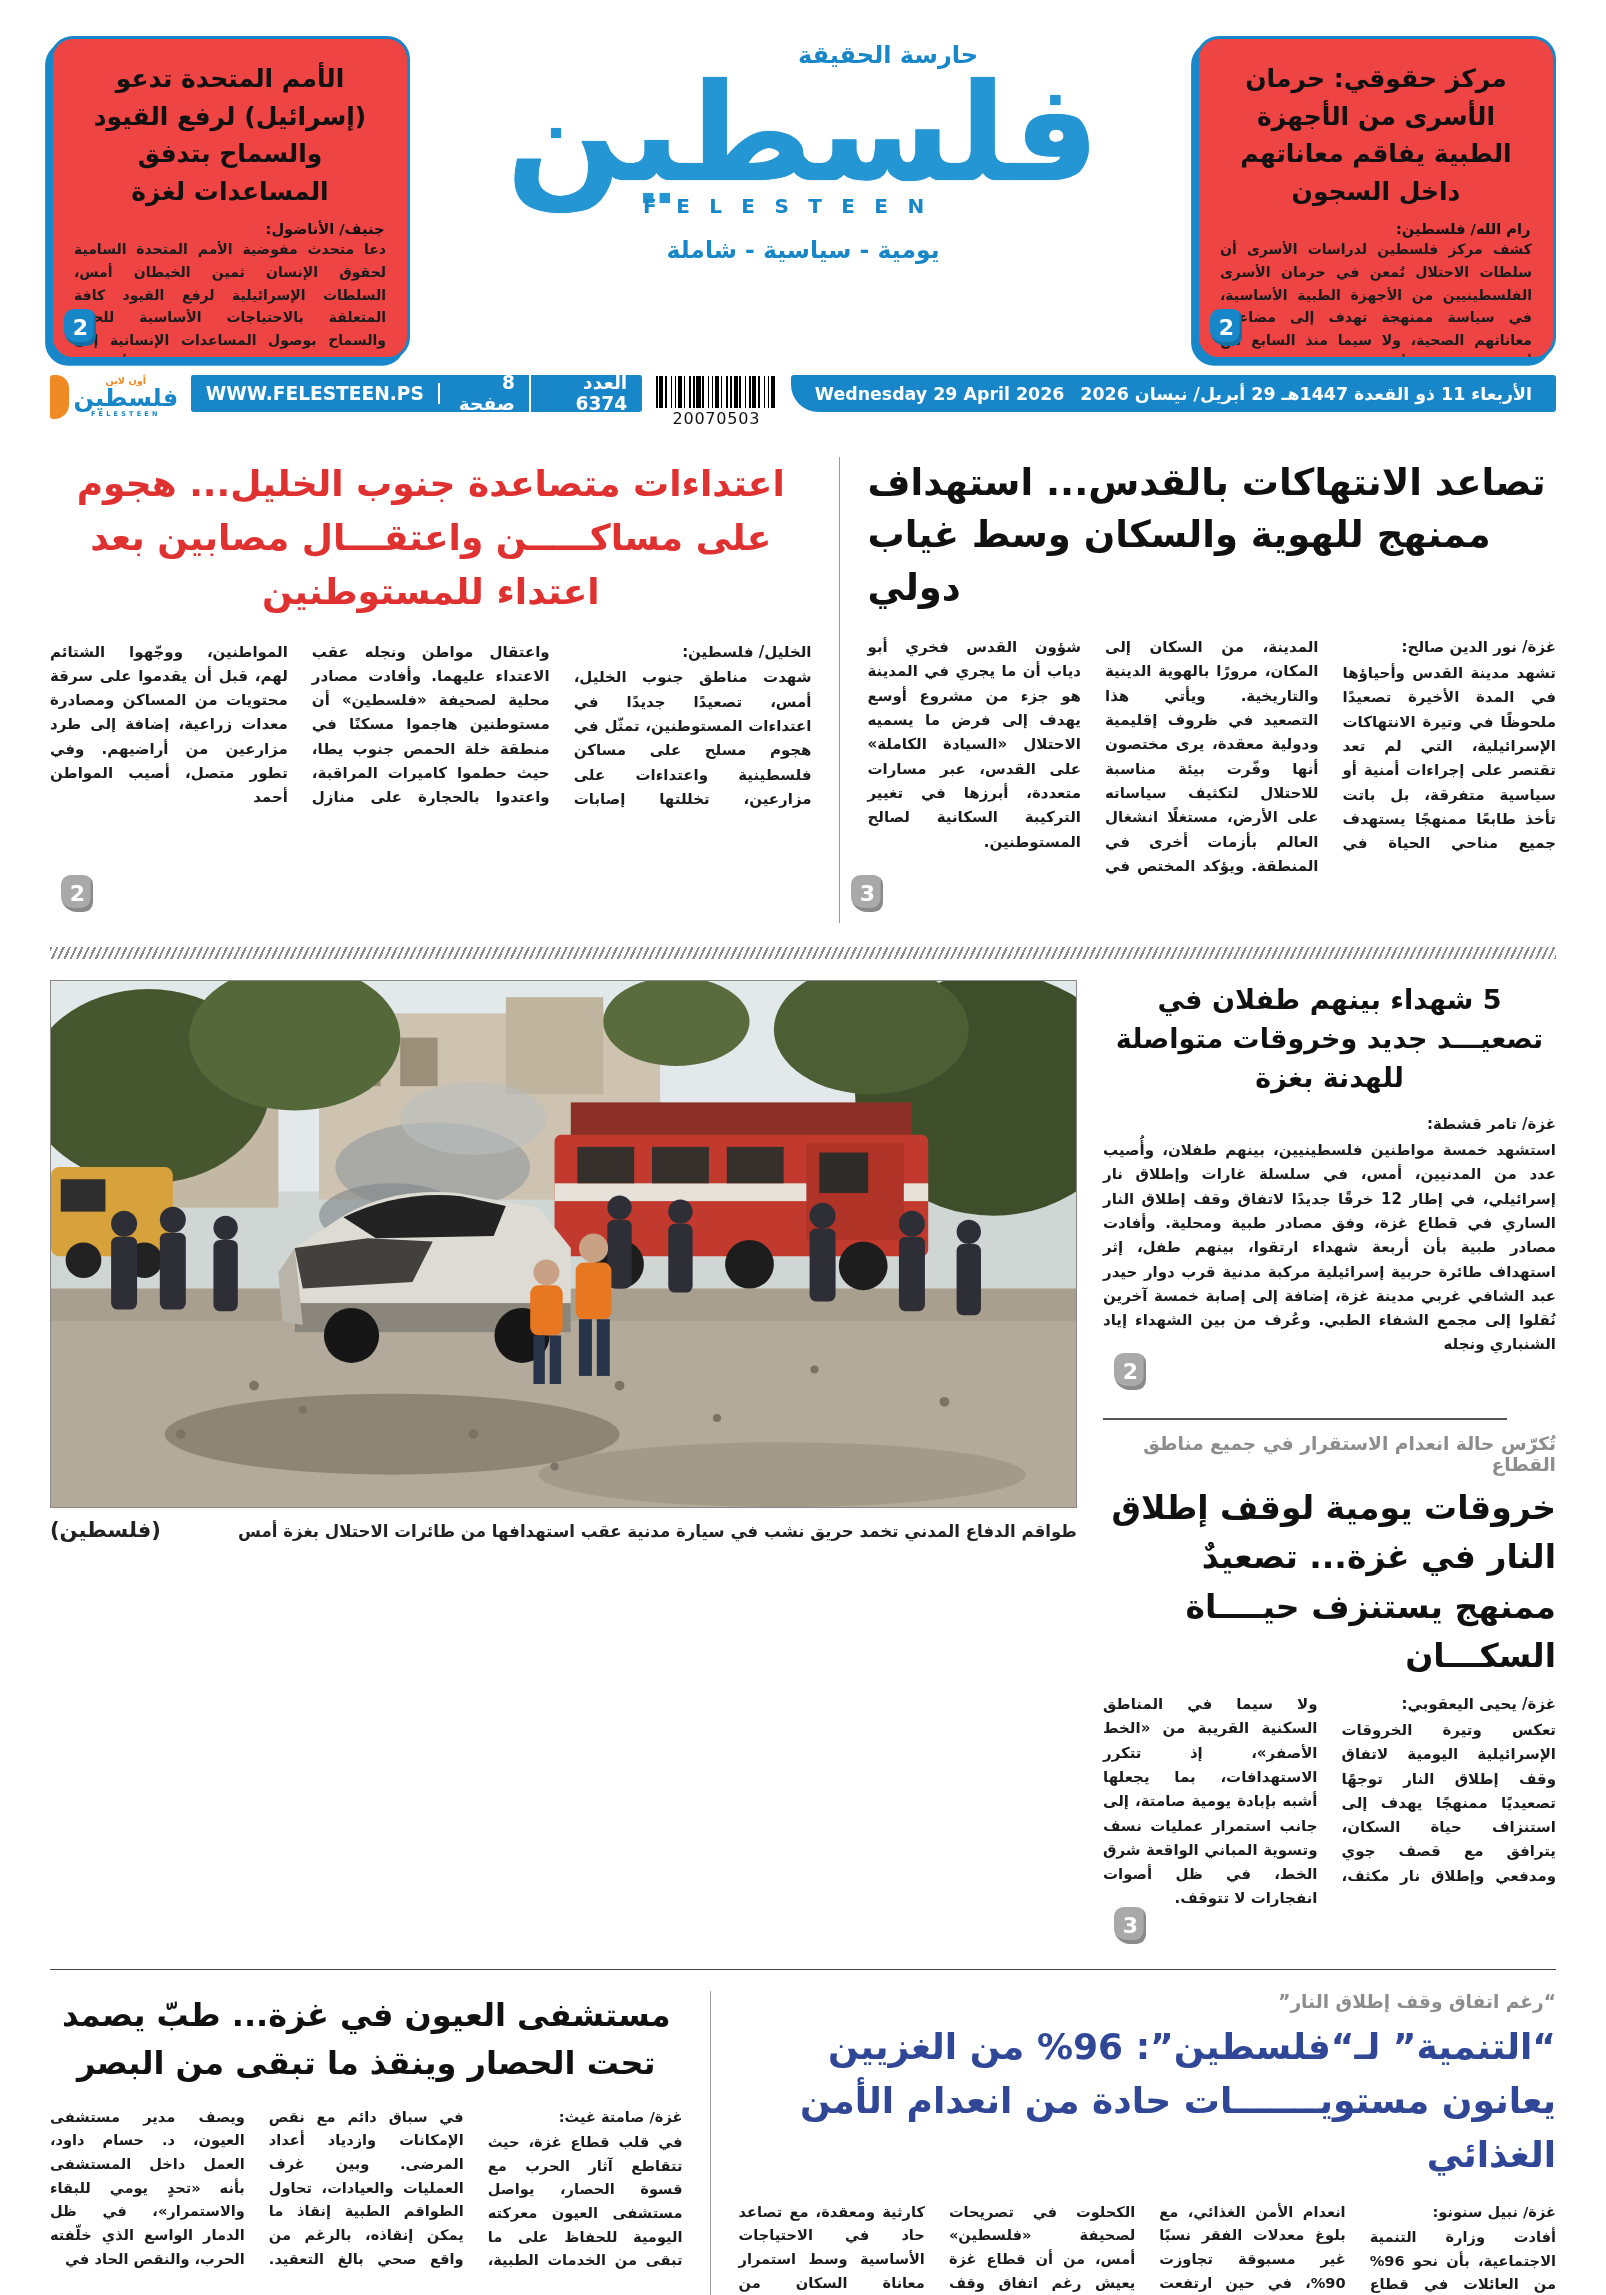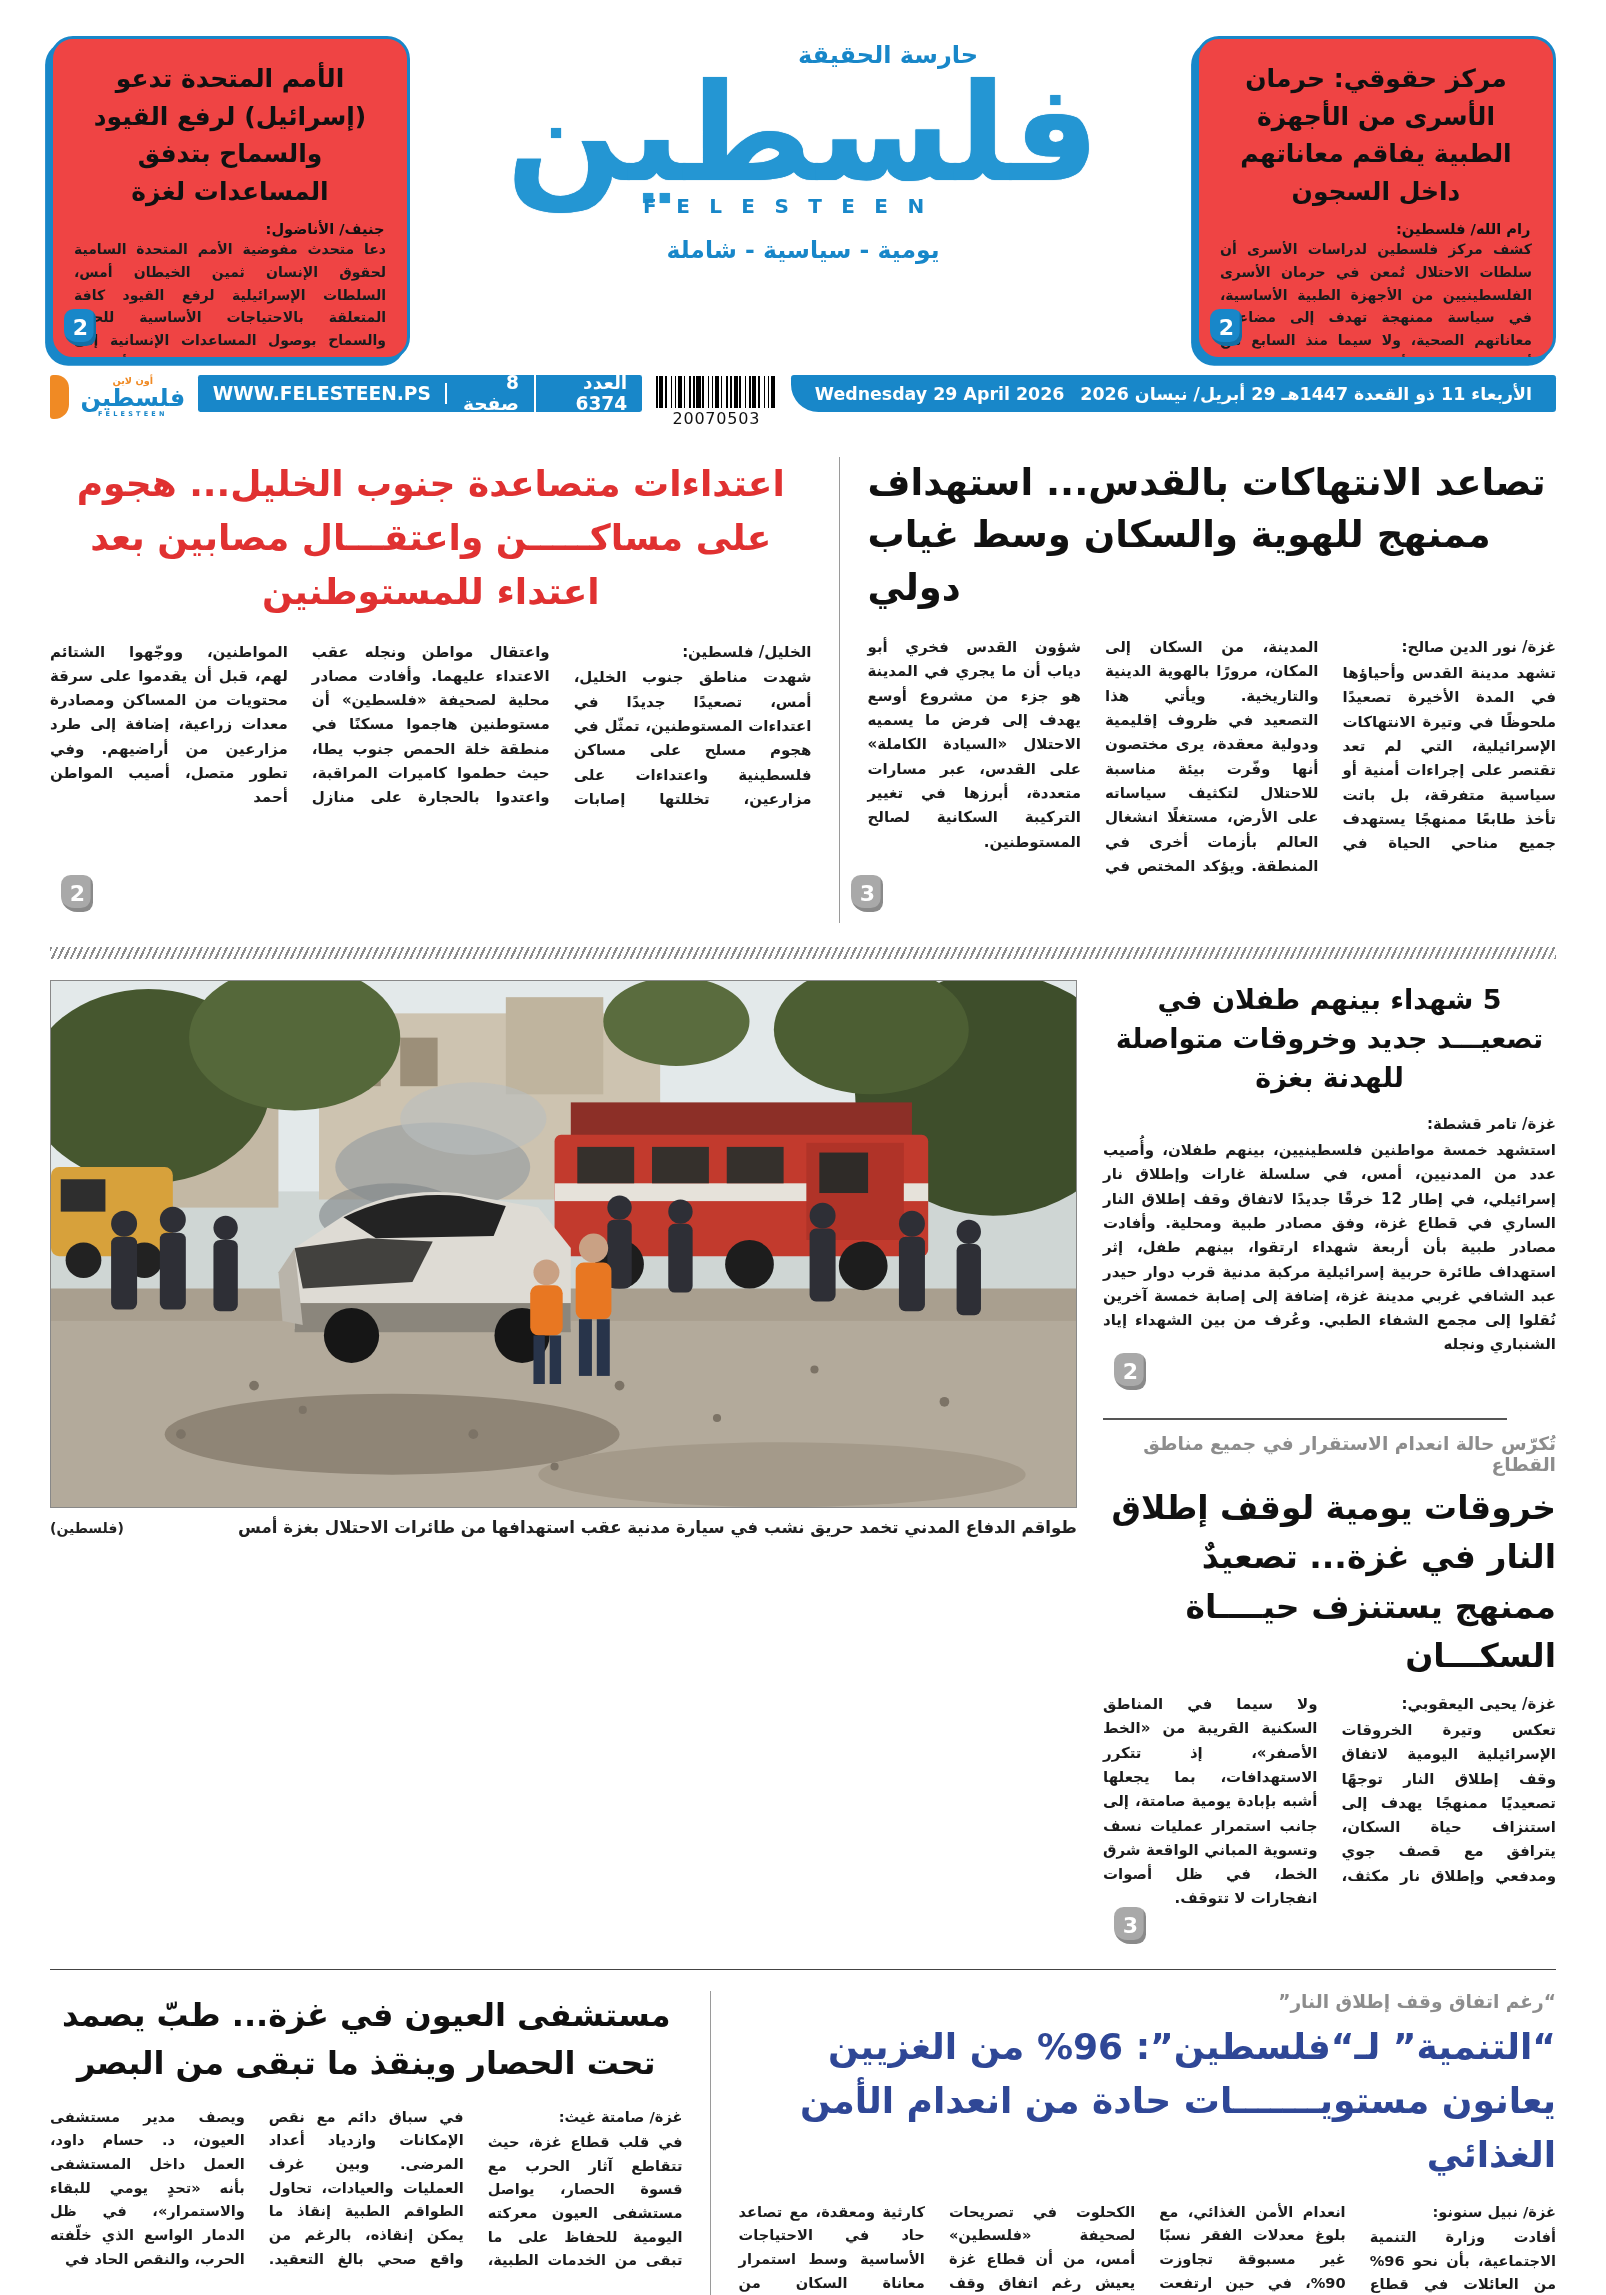--- a/index.html
+++ b/index.html
@@ -28,21 +28,21 @@
   .badge.blue{background:#1887c9}
 
   .logo-center{text-align:center;padding-top:4.9px}
   .logo-tagline{color:#1887c9;font-size:24px;font-weight:bold;display:block;padding-left:170px;margin-bottom:-6.5px}
   .logo-arabic{color:#2496d3;font-size:136px;font-weight:bold;line-height:1.05;display:block;letter-spacing:-3.2px;text-shadow:0 0 0.8px #1887c9}
   .logo-latin{color:#1887c9;font-size:20px;font-weight:bold;letter-spacing:19.4px;display:block;margin-top:-11.3px;padding-right:19.4px}
   .logo-subtitle{color:#1887c9;font-size:23.5px;font-weight:bold;display:block;margin-top:18px}
 
   
   .strip{display:flex;align-items:flex-start;gap:13px;margin-top:14.6px;height:53px}
-  .mini-logo{display:flex;align-items:center;gap:11px;min-width:121px;height:45px}
+  .mini-logo{display:flex;align-items:center;gap:4px;min-width:121px;height:45px}
   .mini-swoosh{width:19.4px;height:44px;background:#f08a24;border-radius:3.2px 13px 14.6px 3.2px}
   .mini-text{line-height:1;text-align:center}
   .mini-online{color:#f08a24;font-size:9.7px;font-weight:bold;display:block}
   .mini-arabic{color:#1887c9;font-size:24px;font-weight:bold;display:block}
   .mini-latin{color:#1887c9;font-size:6.5px;font-weight:bold;letter-spacing:3.2px;display:block;margin-top:1.6px}
   .bar1{
     flex:1;background:#1887c9;color:#fff;height:37px;display:flex;align-items:center;
     justify-content:space-around;font-weight:bold;font-size:18.6px;border-radius:2.4px;
   }
   .bar1 span{padding:0 14.6px}
@@ -81,21 +81,21 @@
   
   .photo-row{display:grid;grid-template-columns:453px 1fr;column-gap:26px;border-bottom:1.6px solid #444;padding-bottom:13px}
   .photo-side{display:flex;flex-direction:column}
   .h-martyrs{font-size:27px;font-weight:bold;line-height:1.45;letter-spacing:-0.8px;text-align:center}
   .art-martyrs{margin-top:14.6px}
   .rule{border:none;border-top:2px solid #555;margin:16px 49px 13px 0}
   .h-violations{font-size:33px;font-weight:bold;line-height:1.5;letter-spacing:-0.8px;text-align:right;margin-bottom:11.3px}
   figure.photo{display:flex;flex-direction:column}
   .photo-frame{border:0.8px solid #888;line-height:0}
   .caption-row{display:flex;justify-content:space-between;align-items:baseline;padding-top:9.7px;font-size:16.6px;font-weight:bold;color:#222}
-  .credit{font-size:14px}
+  .credit{font-size:21px}
 
   
   .row3{display:grid;grid-template-columns:846px 1fr;margin-top:21px;border-bottom:1.2px solid #9a9a9a;padding-bottom:4.9px}
   .art-development{border-left:1.2px solid #9a9a9a;padding-left:27.5px}
   .art-eye{padding-right:27.5px}
   .h-navy{font-size:36px;font-weight:bold;line-height:1.5;letter-spacing:-0.8px;color:#2f4796;text-align:right}
   .h-eye{font-size:32px;font-weight:bold;line-height:1.5;letter-spacing:-0.8px;text-align:center}
   .row3 .jbody{margin-top:18px;font-size:14.6px}
 </style>
 </head>

